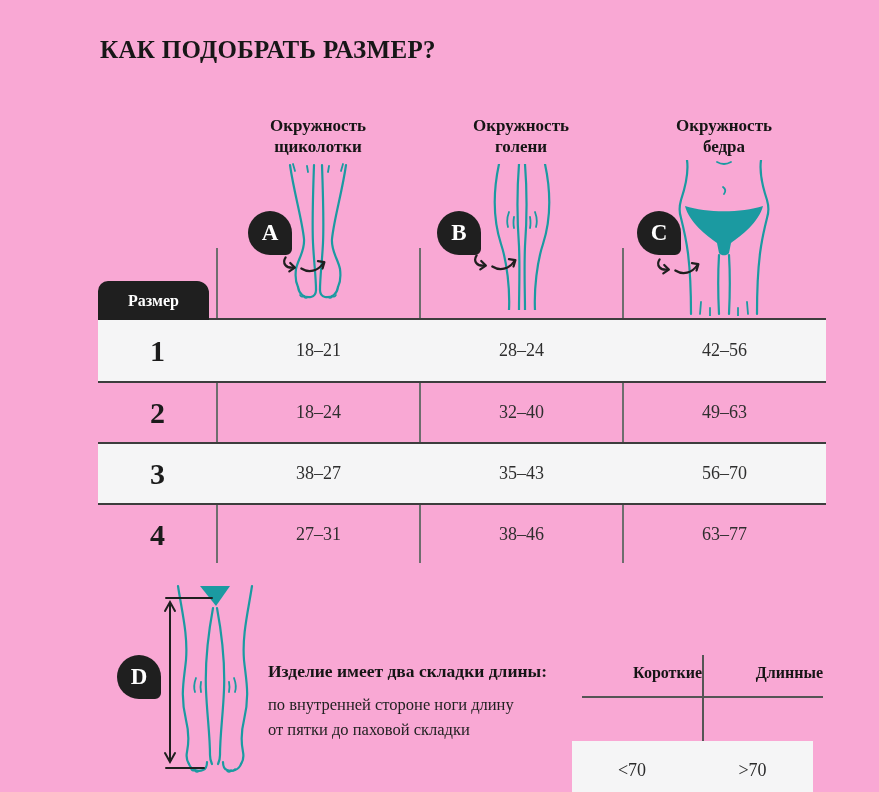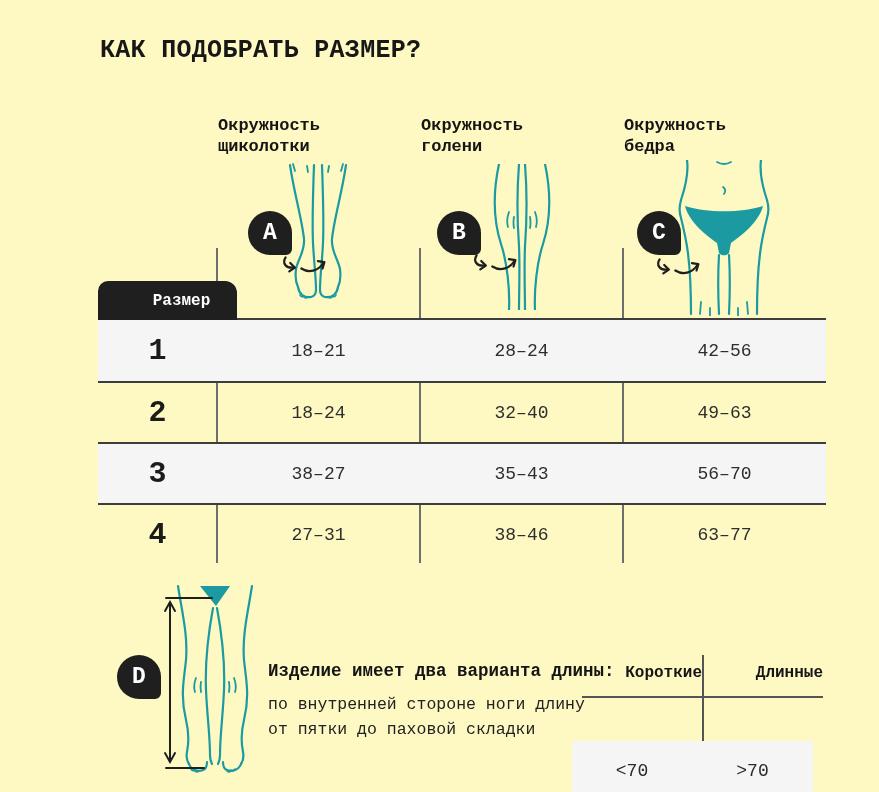--- a/index.html
+++ b/index.html
@@ -1,36 +1,36 @@
 <!DOCTYPE html>
 <html><head>
 <meta charset="utf-8">
 <style>
   html,body{margin:0;padding:0;background:#fff;}
-  #canvas{position:relative;width:879px;height:792px;background:#fef9c3;overflow:hidden;
-          font-family:Liberation Mono, monospace;color:#1d1d1d;}
+  #canvas{position:relative;width:879px;height:792px;background:#f9a8d4;overflow:hidden;
+          font-family:Liberation Serif, serif;color:#1d1d1d;}
   .abs{position:absolute;}
   .title{left:100px;top:36px;font-size:25px;font-weight:700;letter-spacing:.3px;color:#171717;}
   .units-badge{left:705px;top:24px;width:152px;height:66px;background:#f5f5f5;border-radius:10px;
                display:flex;align-items:center;justify-content:space-between;padding:0 10px 0 12px;box-sizing:border-box;}
   .units-text{font-size:15px;line-height:1.35;white-space:pre-line;color:#1d1d1d;}
-  .col-header{width:200px;font-weight:700;font-size:17px;line-height:1.25;
+  .col-header{width:200px;text-align:center;font-weight:700;font-size:17px;line-height:1.25;
               white-space:pre-line;color:#151515;}
   .pin{width:44px;height:44px;background:#1f1f1f;border-radius:50% 50% 6px 50%;
        display:flex;align-items:center;justify-content:center;color:#fff;font-weight:700;font-size:23px;z-index:3;}
   .vline{width:2px;background:#6e6e6e;}
   .hline{height:2px;background:#3d3d3d;}
   .row-bg{left:98px;width:728px;height:61px;background:#f5f5f6;}
   .trow{left:98px;width:728px;height:61px;display:flex;align-items:stretch;}
   .cell{display:flex;align-items:center;justify-content:center;}
   .cell.size{width:119px;font-size:30px;font-weight:700;color:#1b1b1b;}
   .cell.val{width:203px;font-size:18px;color:#2e2e2e;}
   .corner{left:98px;top:281px;width:111px;height:39px;background:#1f1f1f;color:#fff;
           border-radius:10px 12px 0 0;display:flex;align-items:center;justify-content:center;
-          font-size:16px;font-weight:700;z-index:2;padding-left:28px;}
+          font-size:16px;font-weight:700;z-index:2;}
   .len-heading{left:268px;top:661px;font-size:17.5px;font-weight:700;color:#151515;}
   .len-desc{left:268px;top:692px;font-size:16.5px;line-height:25px;color:#222;}
   .len-desc span{display:block;}
   .mini-h{top:664px;text-align:right;font-size:16px;font-weight:700;color:#151515;}
   .mini-vals{left:572px;top:698px;width:241px;height:59px;background:#f5f5f6;display:flex;margin-top:43px;}
   .mini-vals .cell{font-size:18px;color:#2a2a2a;}
   svg{display:block;}
 </style>
 </head>
 <body>
@@ -169,21 +169,21 @@
         <path d="M10 24 V180"></path>
         <path d="M5 31 L10 22 L15 31" fill="none"></path>
         <path d="M5 173 L10 182 L15 173" fill="none"></path>
         <path d="M6 188 H44"></path>
       </g>
     </svg>
   </div>
 
   <div class="abs pin" style="left:117px;top:655px">D</div>
 
-  <div class="abs len-heading">Изделие имеет два варианта длины:</div>
+  <div class="abs len-heading">Изделие имеет два складки длины:</div>
   <div class="abs len-desc">
     <span>по внутренней стороне ноги длину</span>
     <span>от пятки до паховой складки</span>
   </div>
 
   <div>
     <div class="abs mini-h" style="left:582px;width:120px">Короткие</div>
     <div class="abs mini-h" style="left:704px;width:119px">Длинные</div>
     <div class="abs vline" style="left:702px;top:655px;height:102px;background:#555"></div>
     <div class="abs hline" style="left:582px;top:696px;width:241px;height:1.5px;background:#555"></div>

